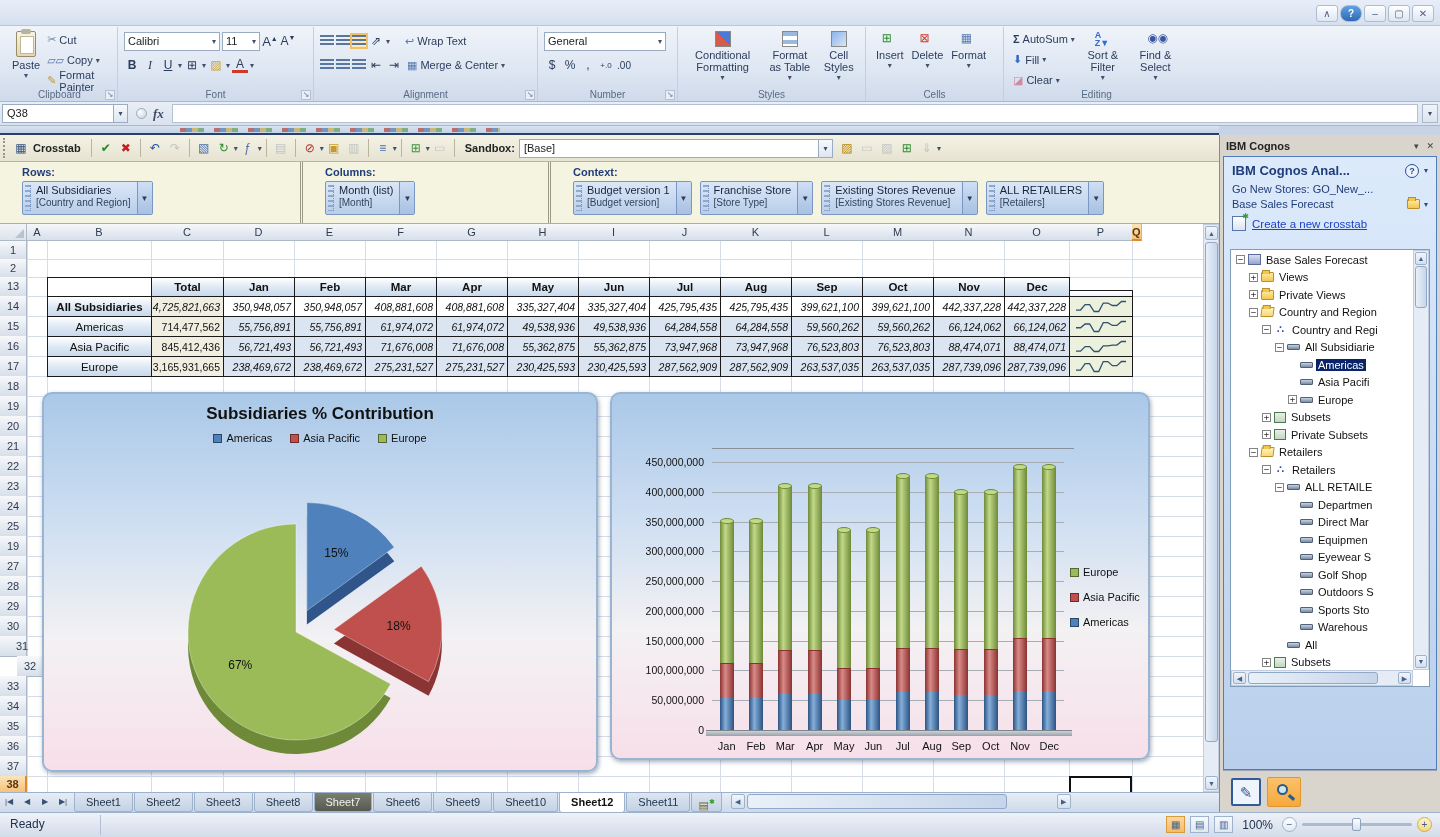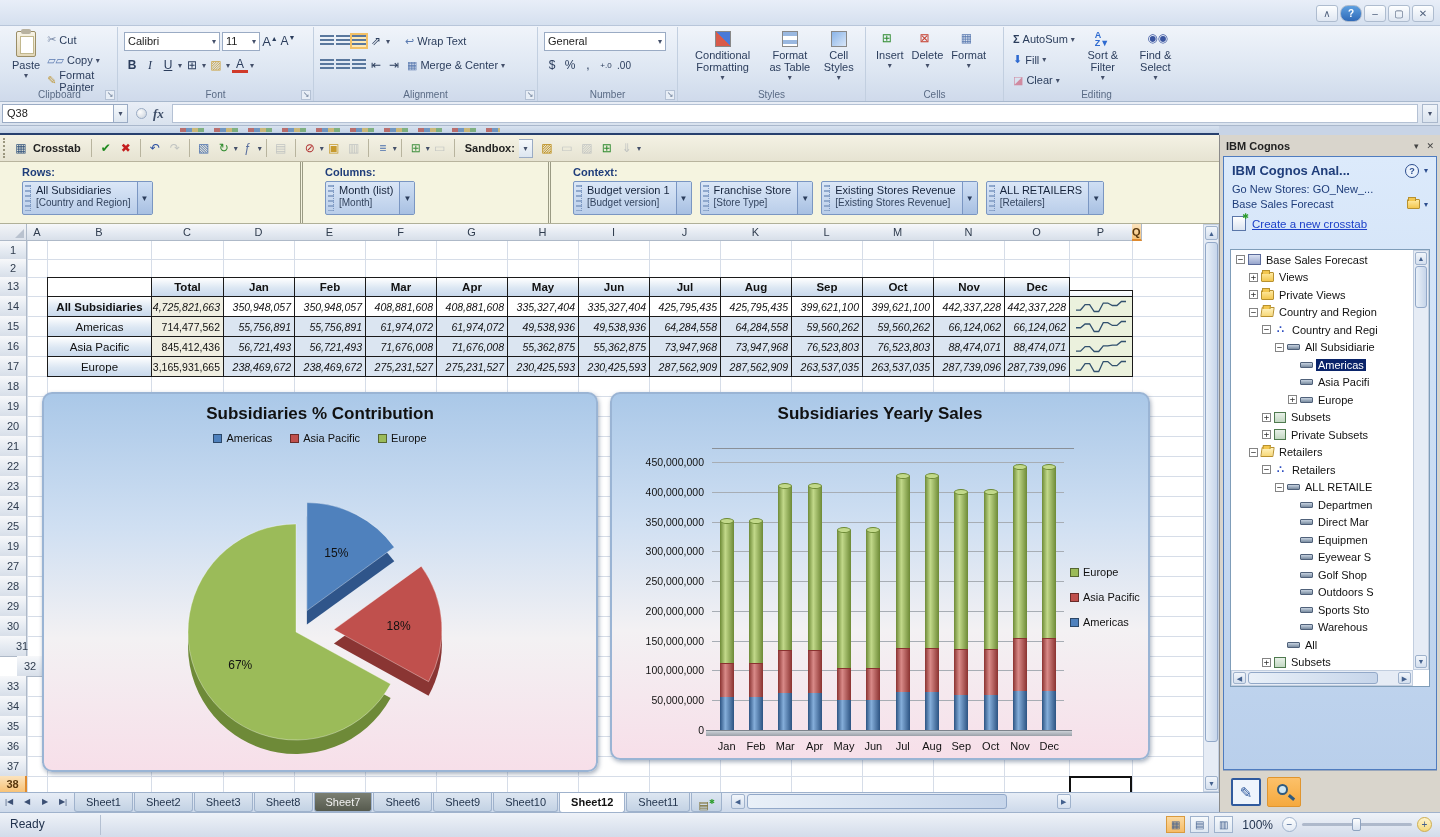--- a/index.html
+++ b/index.html
@@ -457,20 +457,21 @@
         <span class="tbsep"></span>
         <span class="tbi" style="color: rgb(74, 111, 174);">≡</span>
         <span class="dda">▾</span>
         <span class="tbsep"></span>
         <span class="tbi" style="color: rgb(63, 143, 63);">⊞</span>
         <span class="dda">▾</span>
         <span class="tbi dis" style="color: rgb(138, 147, 162);">▭</span>
         <span class="tbsep"></span>
       </span>
     <span id="sandbox-label">Sandbox:</span>
+    <span id="sandbox-box">[Base]</span>
     <span id="sandbox-dd">▾</span>
     <span id="sb-icons" style="display:flex;align-items:center;margin-left:4px">
         <span class="tbi" style="color: rgb(184, 134, 11);">▨</span>
         <span class="tbi dis" style="color: rgb(138, 147, 162);">▭</span>
         <span class="tbi dis" style="color: rgb(138, 147, 162);">▨</span>
         <span class="tbi" style="color: rgb(46, 139, 46);">⊞</span>
         <span class="tbi dis" style="color: rgb(138, 147, 162);">⇓</span>
         <span class="dda">▾</span>
       </span>
   </div>
@@ -746,21 +747,20 @@
           <path d="M 252 172 L 339.37383539249436 108.51919275241289 A 108 108 0 0 1 346.6411214447373 224.02939680298522 Z" fill="#8a3533" transform="translate(37.92501568027432,11.613960257886086)"></path>
           <path d="M 252 172 L 346.6411214447373 224.02939680298522 A 108 108 0 1 1 251.99999999999997 64 Z" fill="#9bbb59" stroke="rgba(255,255,255,.35)" transform="translate(0,0)"></path>
           <path d="M 252 172 L 252 64 A 108 108 0 0 1 339.37383539249436 108.51919275241289 Z" fill="#4f81bd" stroke="rgba(255,255,255,.35)" transform="translate(10.895771993749122,-21.38415658052083)"></path>
           <path d="M 252 172 L 339.37383539249436 108.51919275241289 A 108 108 0 0 1 346.6411214447373 224.02939680298522 Z" fill="#c0504d" stroke="rgba(255,255,255,.35)" transform="translate(37.92501568027432,-2.386039742113914)"></path>
           <text x="292.31435637687173" y="96.87862065207294" text-anchor="middle" font-size="12" fill="#111">15%</text>
           <text x="354.59714768242634" y="169.54513459238657" text-anchor="middle" font-size="12" fill="#111">18%</text>
           <text x="196.22391665014445" y="208.98588374062405" text-anchor="middle" font-size="12" fill="#111">67%</text>
         </svg>
       </div>
       <div class="chartbox" style="left: 610px; top: 168px; width: 540px; height: 368px;">
-        <div class="ch-title">Subsidiaries Yearly Sales</div>
         <div id="bar-plot">
           <div class="ytick" style="left: 6px; top: 330px;">0</div>
           <div class="gridline" style="left: 100px; top: 306.222px; width: 352px;"></div>
           <div class="ytick" style="left: 6px; top: 300.222px;">50,000,000</div>
           <div class="gridline" style="left: 100px; top: 276.444px; width: 352px;"></div>
           <div class="ytick" style="left: 6px; top: 270.444px;">100,000,000</div>
           <div class="gridline" style="left: 100px; top: 246.667px; width: 352px;"></div>
           <div class="ytick" style="left: 6px; top: 240.667px;">150,000,000</div>
           <div class="gridline" style="left: 100px; top: 216.889px; width: 352px;"></div>
           <div class="ytick" style="left: 6px; top: 210.889px;">200,000,000</div>

